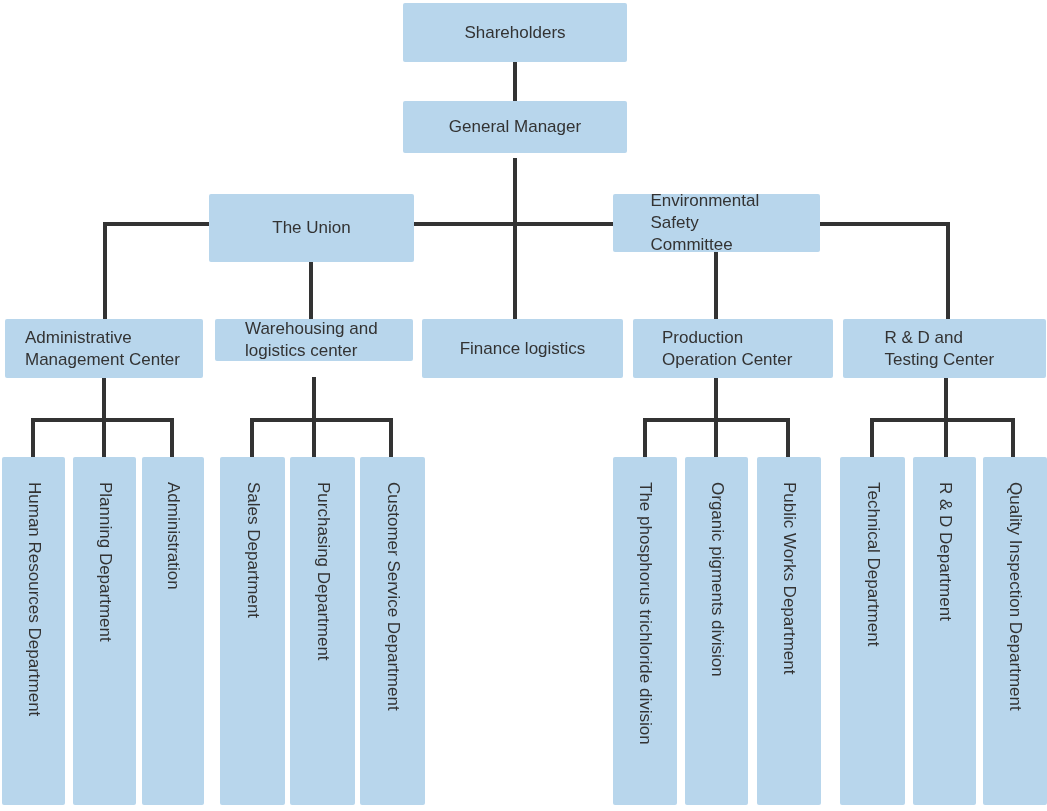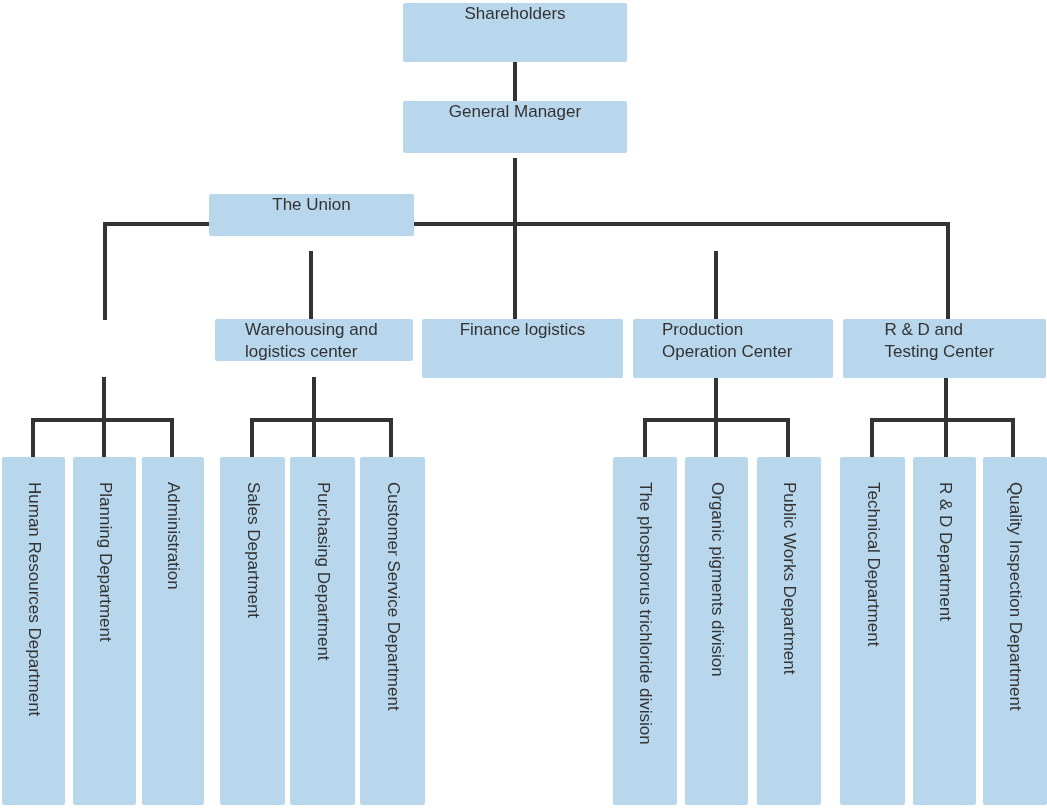--- a/index.html
+++ b/index.html
@@ -12,36 +12,36 @@
   .canvas{
     position:relative;width:1047px;height:811px;background:var(--background);
     font-family:"Liberation Sans","DejaVu Sans",sans-serif;color:var(--text);
     overflow:hidden;
   }
   
   .cl{position:absolute;background:var(--connector);z-index:1;}
   
   .node{
     position:absolute;background:var(--box-fill);border-radius:2px;z-index:2;
-    display:flex;justify-content:center;
+    display:flex;align-items:center;justify-content:center;
     font-size:17px;line-height:22px;
   }
   .node .lbl{text-align:left;display:block;}
   
   .vnode{
     position:absolute;top:457px;height:348px;background:var(--box-fill);
     border-radius:2px;z-index:2;display:flex;justify-content:center;
     align-items:flex-start;font-size:17px;
   }
   .vnode .lbl{writing-mode:vertical-rl;text-orientation:mixed;padding-top:25px;white-space:nowrap;}
 
   
   #n-shareholders{left:403px;top:3px;width:224px;height:59px}
   #n-gm{left:403px;top:101px;width:224px;height:52px}
-  #n-union{left:209px;top:194px;width:205px;height:42px}
+  #n-union{left:209px;top:194px;width:205px;height:68px}
   #n-esc{left:613px;top:194px;width:207px;height:58px}
   #n-esc .lbl{max-width:132px}
   #n-admin{left:5px;top:319px;width:198px;height:59px}
   #n-admin .lbl{max-width:158px}
   #n-warehouse{left:215px;top:319px;width:198px;height:42px}
   #n-warehouse .lbl{max-width:138px}
   #n-finance{left:422px;top:319px;width:201px;height:59px}
   #n-production{left:633px;top:319px;width:200px;height:59px}
   #n-production .lbl{max-width:142px}
   #n-rd{left:843px;top:319px;width:203px;height:59px}
@@ -124,21 +124,27 @@
 
   <div class="node" id="n-shareholders">
     <span class="lbl">Shareholders</span>
   </div>
   <div class="node" id="n-gm">
     <span class="lbl">General Manager</span>
   </div>
   <div class="node" id="n-union">
     <span class="lbl">The Union</span>
   </div>
+  <div class="node" id="n-esc">
+    <span class="lbl">Environmental Safety Committee</span>
+  </div>
 
+  <div class="node" id="n-admin">
+    <span class="lbl">Administrative Management Center</span>
+  </div>
   <div class="node" id="n-warehouse">
     <span class="lbl">Warehousing and logistics center</span>
   </div>
   <div class="node" id="n-finance">
     <span class="lbl">Finance logistics</span>
   </div>
   <div class="node" id="n-production">
     <span class="lbl">Production Operation Center</span>
   </div>
   <div class="node" id="n-rd">

